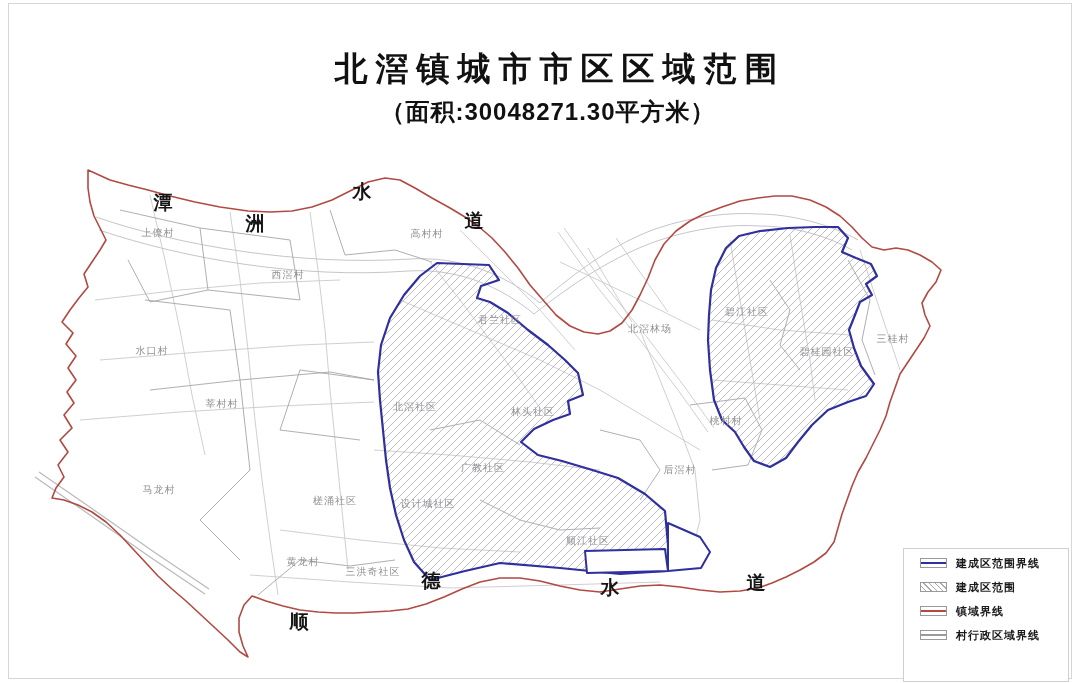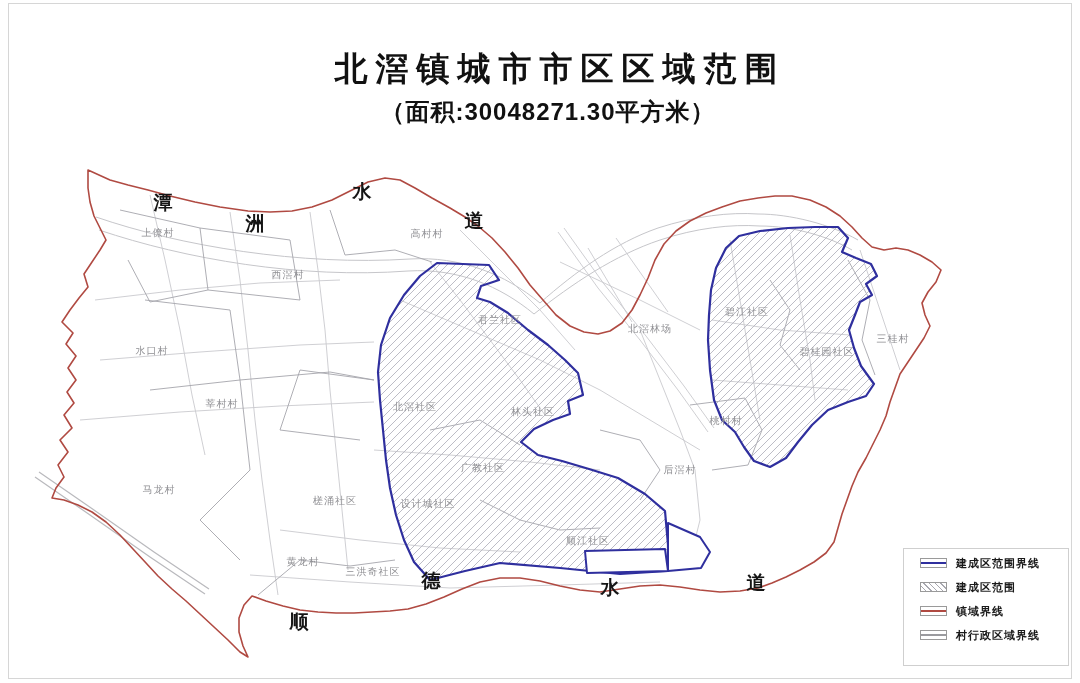--- a/index.html
+++ b/index.html
@@ -20,21 +20,21 @@
   #label-layer{position:absolute;left:0;top:0;width:1080px;height:683px;pointer-events:none;}
   #label-layer .water-label{
     position:absolute;transform:translate(-50%,-50%);
     font-size:19px;font-weight:700;color:#151515;white-space:nowrap;
   }
   #label-layer .area-label{
     position:absolute;transform:translate(-50%,-50%);
     font-size:10px;color:#8f8f93;letter-spacing:1px;white-space:nowrap;
   }
   #legend{
-    position:absolute;left:903px;top:548px;width:166px;height:118px;
+    position:absolute;left:903px;top:548px;width:166px;height:134px;
     background:#fff;border:1px solid #cfcfcf;box-sizing:border-box;padding:8px 0 0 16px;
   }
   .legend-row{display:flex;align-items:center;gap:9px;margin:0 0 12px 0;height:12px;}
   .legend-label{font-size:11px;font-weight:700;color:#1a1a1a;letter-spacing:1px;white-space:nowrap;}
   .swatch{width:27px;height:10px;border:1px solid #9a9a9a;background:#fff;display:inline-block;box-sizing:border-box;flex:0 0 auto;}
   .swatch-blue-line{background:linear-gradient(#2f2f9e,#2f2f9e) center/100% 2px no-repeat #fff;}
   .swatch-red-line{background:linear-gradient(#b04a42,#b04a42) center/100% 2px no-repeat #fff;}
   .swatch-gray-line{background:linear-gradient(#9a9a9e,#9a9a9e) center/100% 2px no-repeat #fff;}
   .swatch-hatch{background:repeating-linear-gradient(45deg,#fff 0 3px,#a8a8b0 3px 4px);}
 </style>

